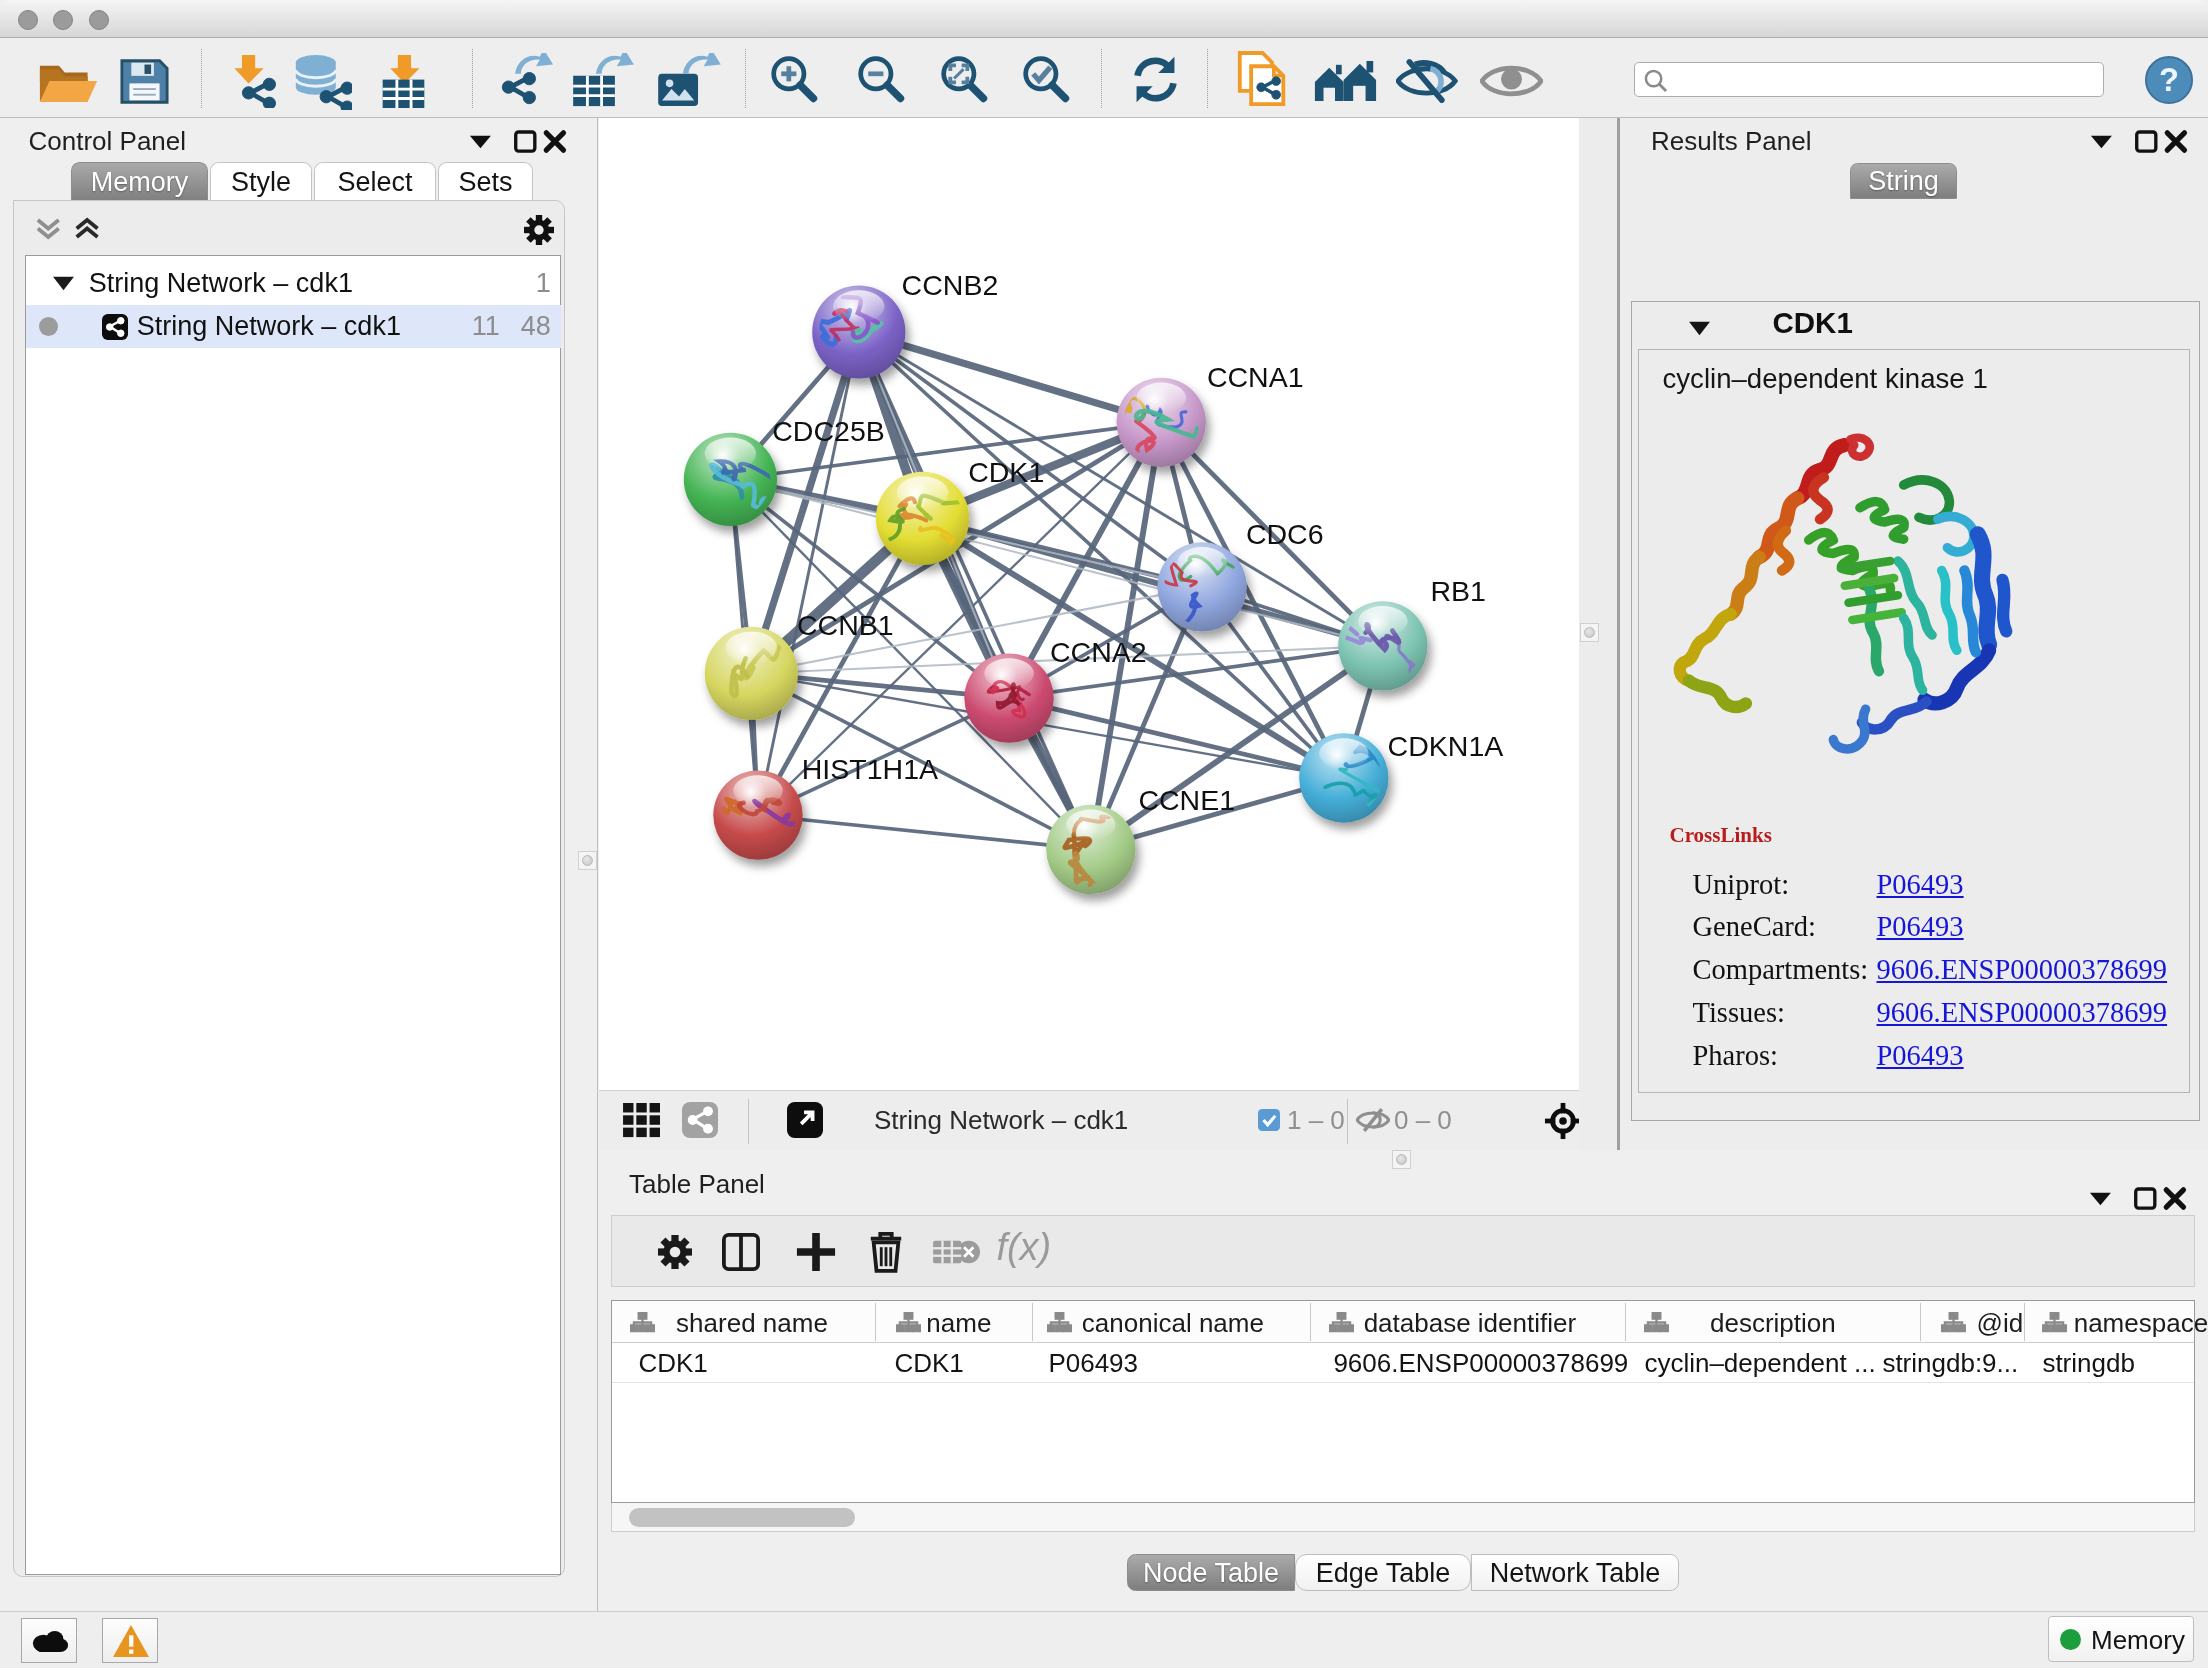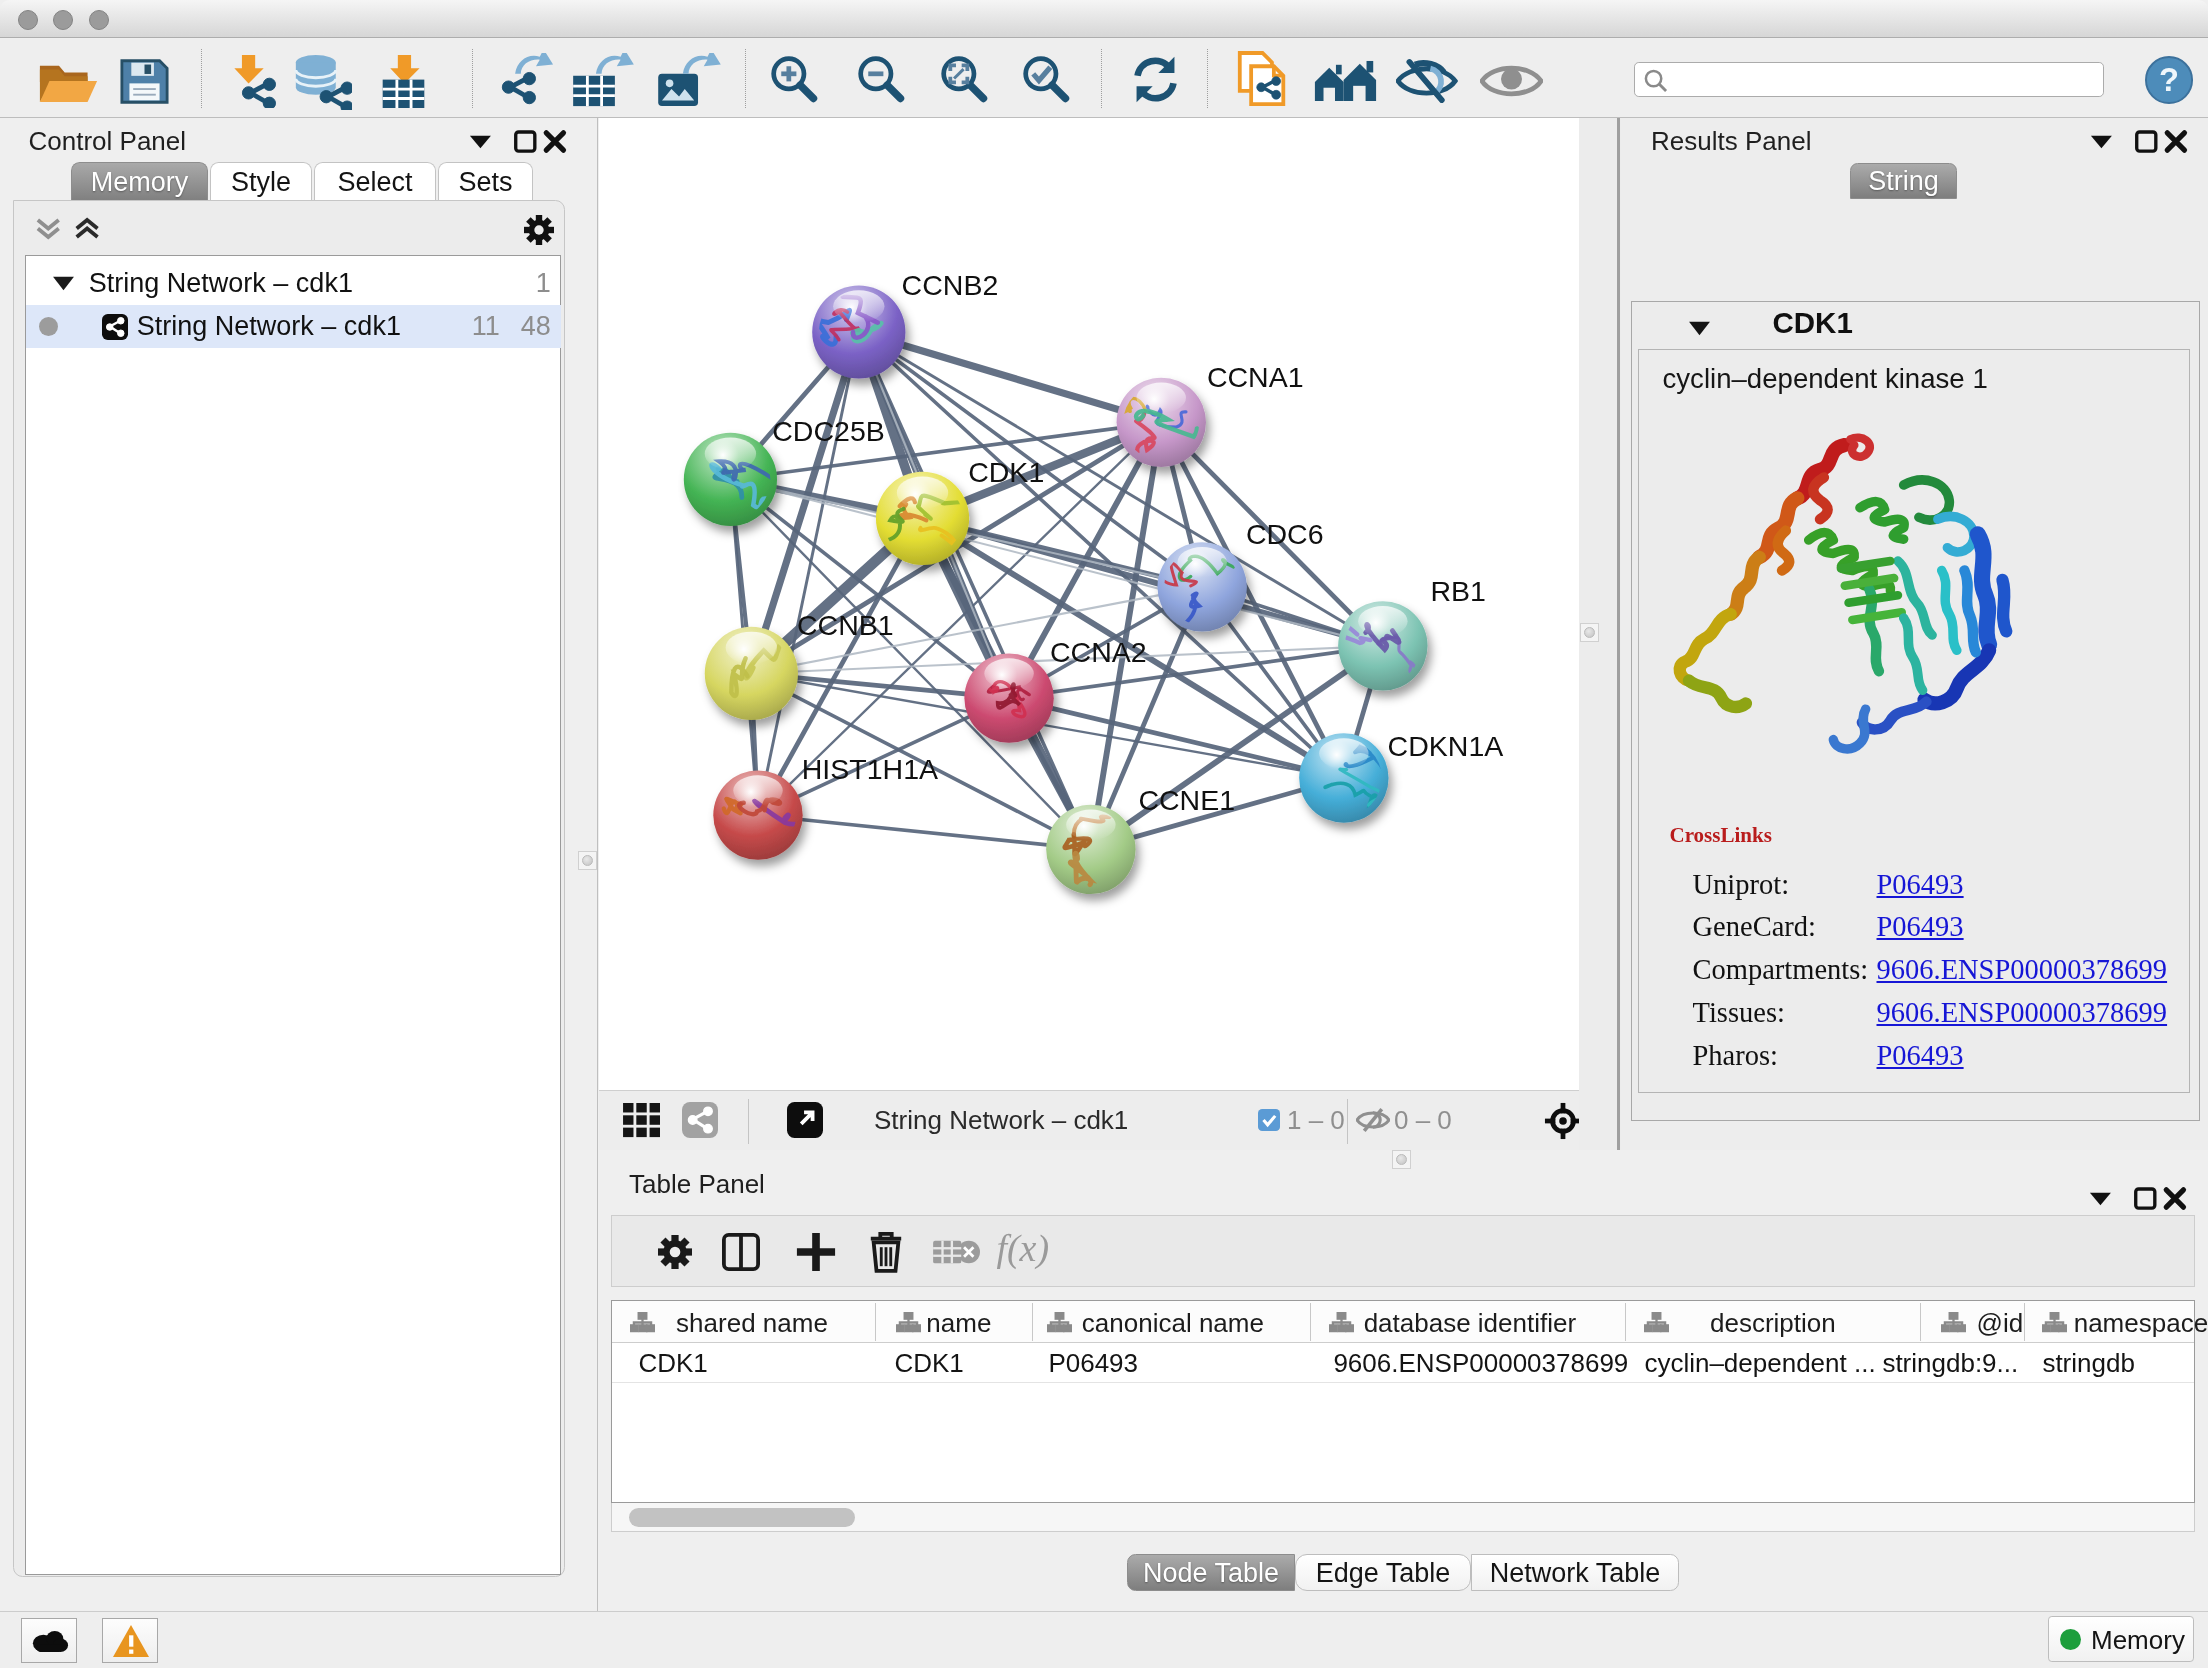--- a/index.html
+++ b/index.html
@@ -741,21 +741,21 @@
           <circle cx="38" cy="16" r="12"></circle>
         </g>
         <g stroke="#e9e9e9" stroke-width="2.5">
           <line x1="0" y1="12" x2="30" y2="12"></line>
           <line x1="0" y1="20" x2="30" y2="20"></line>
           <line x1="10" y1="4" x2="10" y2="28"></line>
           <line x1="20" y1="4" x2="20" y2="28"></line>
           <path d="M33,11 l10,10 M43,11 l-10,10" stroke="#fff" stroke-width="3"></path>
         </g>
       </svg>
-  <div class="abs" style="left:384px;top:9.5px;font-family:Liberation Serif, serif;font-style:italic;font-size:38px;color:#9a9a9a">f(x)</div>
+  <div class="abs" style="left:384px;top:9.5px;font-family:Liberation Sans, sans-serif;font-style:italic;font-size:38px;color:#9a9a9a">f(x)</div>
  </div>
  <div class="abs" style="left:12.4px;top:150px;width:1584px;height:203px;background:#ffffff;border:1px solid #9a9a9a">
   <div class="abs" style="left:0;top:0;width:1582px;height:42px;background:#fcfcfc;border-bottom:1px solid #cdcdcd">
         <svg class="abs" style="left:18px;top:10.5px" width="25" height="21" viewBox="0 0 26 22">
 <g fill="none" stroke="#8a8a8a" stroke-width="2.4">
             <rect x="9" y="1" width="8" height="6" fill="#8a8a8a"></rect>
 <rect x="1" y="14" width="7" height="6" fill="#8a8a8a"></rect>
             <rect x="10" y="14" width="7" height="6" fill="#8a8a8a"></rect>
 <rect x="18" y="14" width="7" height="6" fill="#8a8a8a"></rect>
             <path d="M13,7 v4 M4,14 v-3 h18 v3 M13,11 v3"></path>

